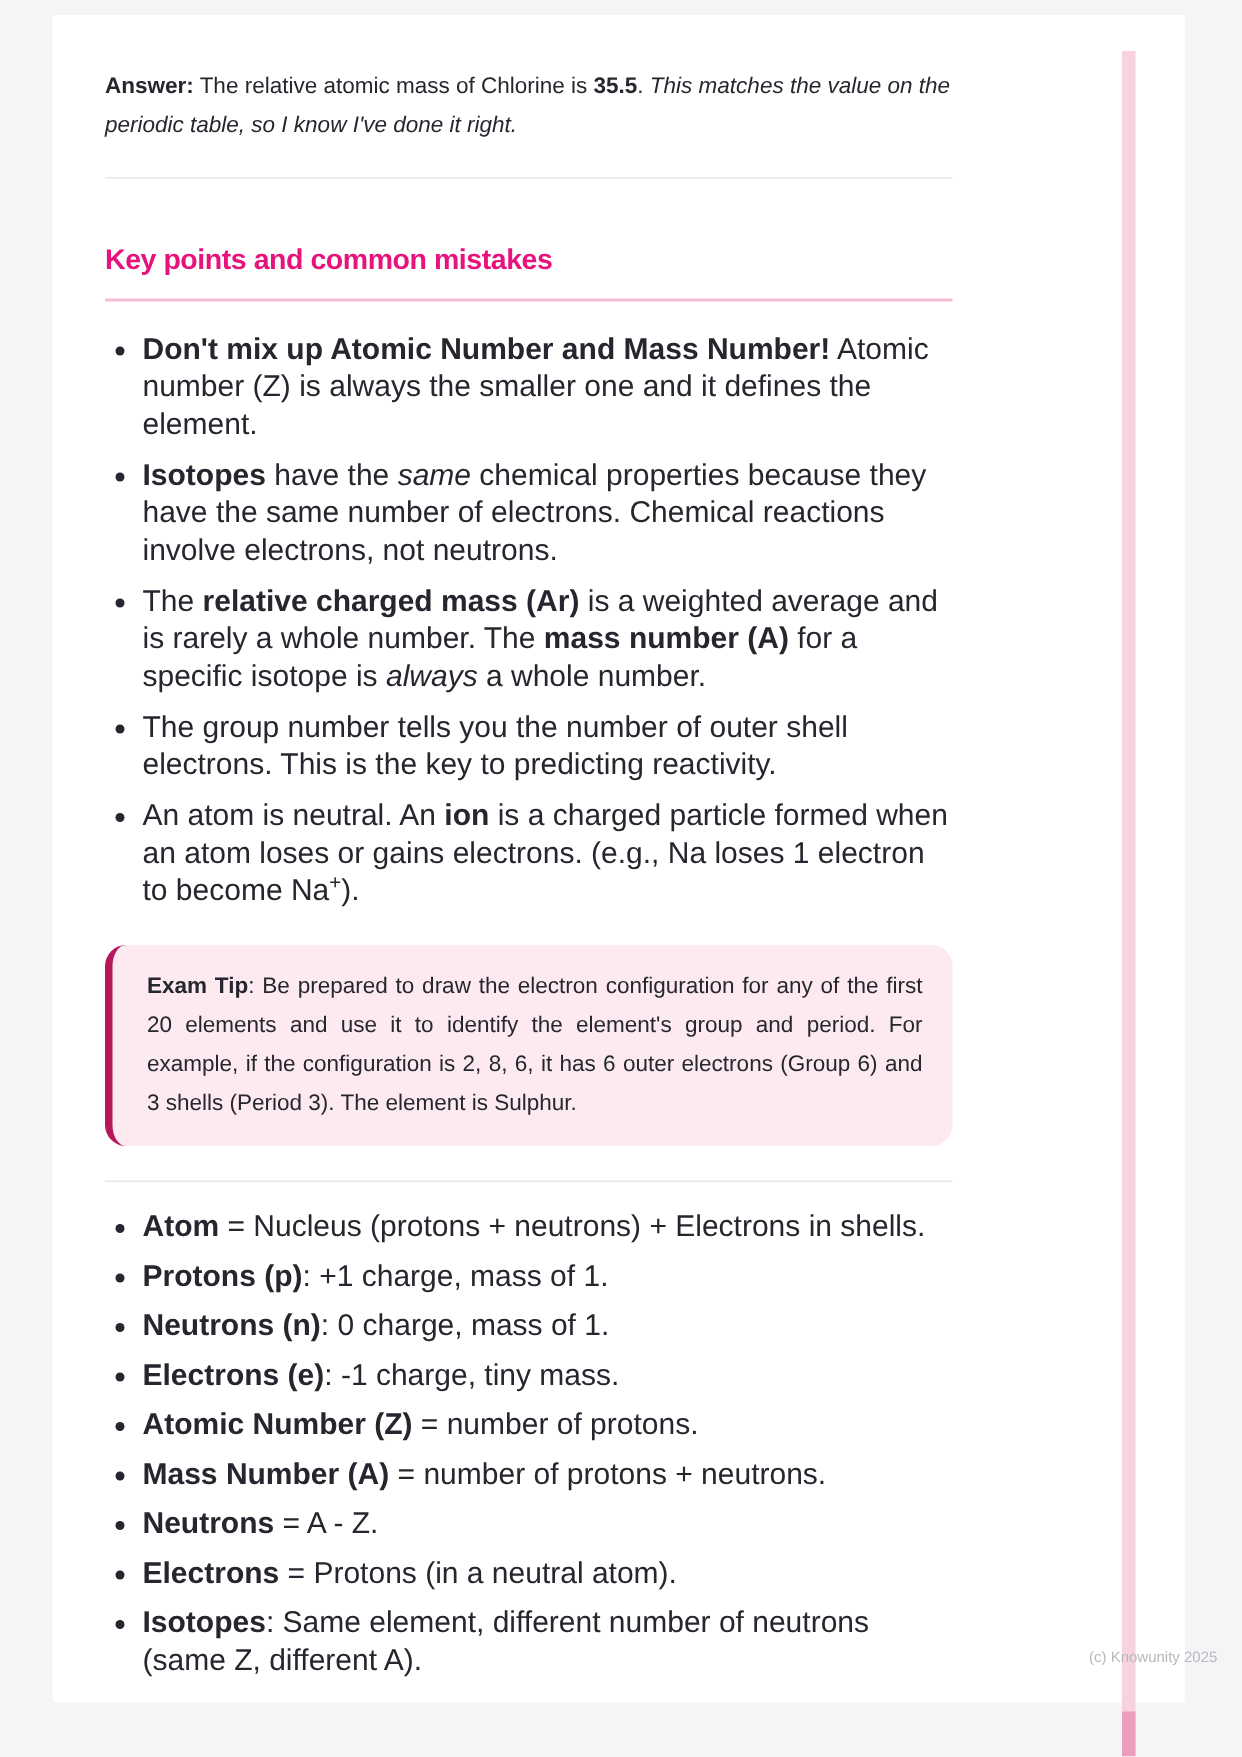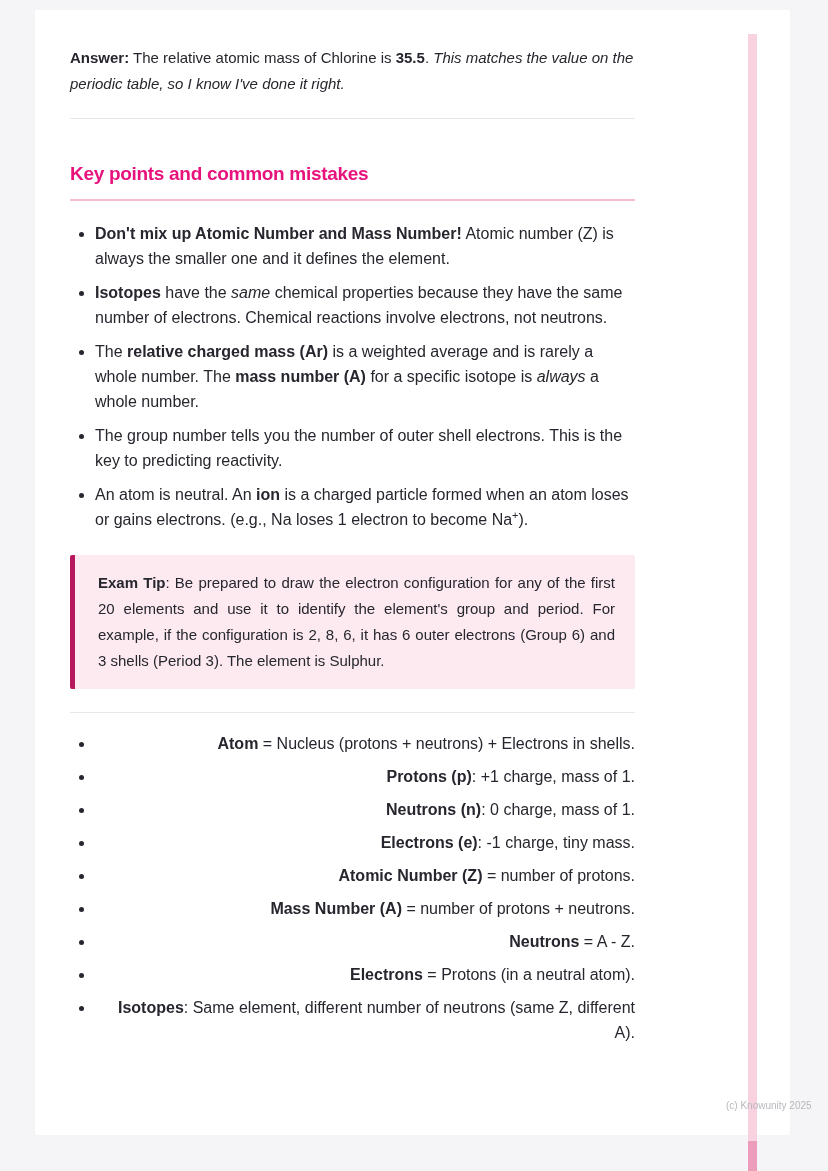--- a/index.html
+++ b/index.html
@@ -60,38 +60,38 @@
     color: var(--heading);
     padding-bottom: 10px;
     border-bottom: 2px solid var(--heading-underline);
   }
 
   ul.bullet-list {
     margin-top: 20px;
     margin-bottom: 23px;
     padding-left: 25px;
     list-style: disc;
-    font-size: 16px;
+    font-size: 20px;
     line-height: 25px;
   }
   ul.bullet-list li { margin-bottom: 9px; }
   ul.summary { margin-top: 18px; margin-bottom: 0; }
-  ul.summary li { margin-bottom: 8px; text-align: right; }
+  ul.summary li { margin-bottom: 8px; }
 
   .seg-bold { font-weight: 700; }
   .seg-italic { font-style: italic; }
   .seg-normal { font-weight: 400; }
   sup.seg-sup { font-size: 0.68em; line-height: 0; }
 
   .callout {
     margin: 19px 0 0 0;
     width: 565px;
     background: var(--callout-bg);
     border-left: 5px solid var(--callout-border);
-    border-radius: 2px;
+    border-radius: 14px;
     padding: 15px 20px 15px 23px;
   }
   .callout-text {
     font-size: 15px;
     line-height: 26px;
     text-align: justify;
   }
 
   .footer-note {
     position: absolute;

